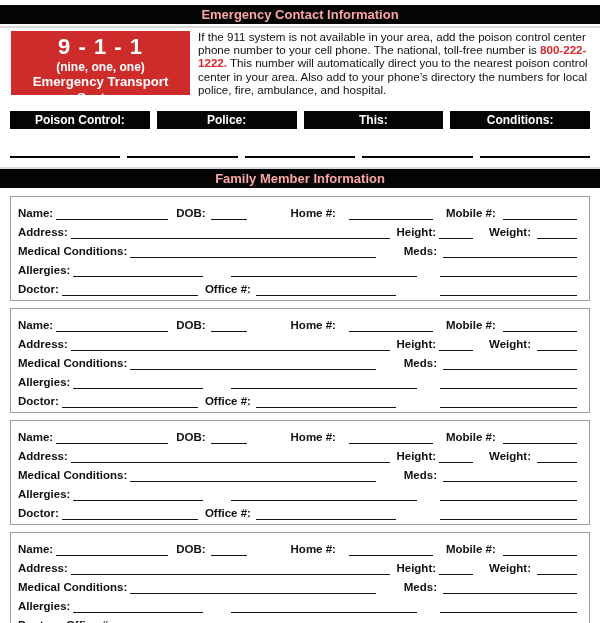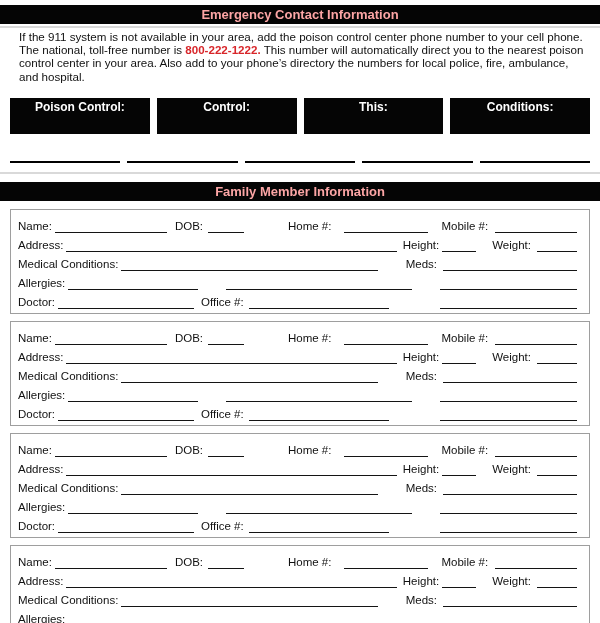--- a/index.html
+++ b/index.html
@@ -5,68 +5,73 @@
   * { margin:0; padding:0; box-sizing:border-box; }
   html,body { width:600px; height:623px; background:#fff; overflow:hidden;
     font-family:"Liberation Sans","DejaVu Sans",sans-serif; color:#111; }
 
   .bar { background:#050505; color:#fca5a5; font-weight:bold; font-size:13px;
     line-height:19px; height:19px; text-align:center; }
   .bar-top { margin-top:5px; }
   .divider { border:none; border-top:2px solid #d9d9d9; }
   .divider-1 { margin-top:2px; }
   .divider-2 { margin-top:9px; }
-  .bar-family { margin-top:8px; }
+  .bar-family { margin-top:0; }
 
   
   .intro { display:flex; margin:3px 10px 0 11px; }
   .red-box { width:179px; height:64px; background:#ce2b2b; color:#fff;
     text-align:center; flex:0 0 179px; padding-top:3px; }
   .red-box .big { font-size:22px; font-weight:bold; letter-spacing:1px; line-height:26px; }
   .red-box .phonetic { font-size:12px; font-weight:bold; line-height:14px; }
   .red-box .system { font-size:13.2px; font-weight:bold; line-height:16px; }
   .intro-text { margin-left:8px; font-size:11.6px; line-height:13.2px; margin-top:-1px; }
   .phone-red { font-weight:bold; }
 
   
   .contact-row { display:flex; gap:7px; padding:0 10px; margin-top:15px; }
   .contact-box { flex:1; background:#050505; color:#fff; font-weight:bold;
-    font-size:12px; height:36px; line-height:18px; text-align:center; }
+    font-size:12px; height:18px; line-height:18px; text-align:center; }
   .blank-row { display:flex; gap:7px; padding:0 10px; margin-top:27px; }
   .blank-row .blank { flex:1; height:2px; border-bottom:2px solid #000; }
 
   
   .members { margin-top:8px; }
-  .member { margin:0 10px 7px 10px; border:1px solid #9e9e9e; padding:4px 12px 4px 7px; }
+  .member { margin:0 10px 7px 10px; border:1px solid #9e9e9e; padding:4px 12px 4px 7px;font-weight:bold; }
   .mrow { display:flex; align-items:flex-end; height:19px; font-size:11.5px;
     line-height:14px; white-space:nowrap; }
   .lbl { flex:0 0 auto; }
   .line { border-bottom:1.4px solid #141414; height:3px; flex:0 0 auto; }
   .fill { flex:1 1 auto; min-width:10px; }
   .ml3{margin-left:3px}.ml5{margin-left:5px}.ml6{margin-left:6px}.ml7{margin-left:7px}
   .ml8{margin-left:8px}.ml10{margin-left:28px}.ml13{margin-left:13px}
   .ml16{margin-left:16px}.ml44{margin-left:44px}
   .mlauto{margin-left:auto}
   .w36{width:36px}.w34{width:34px}.w40{width:40px}.w84{width:84px}.w112{width:112px}
   .w130{width:130px}.w134{width:134px}.w136{width:136px}.w137{width:137px}
   .w140{width:140px}.w186{width:186px}
 </style>
 </head>
 <body>
 
 <div class="bar bar-top">Emergency Contact Information</div>
 <hr class="divider divider-1">
 
 <div class="intro">
+  <div class="red-box" style="background: rgb(206, 43, 43);">
+    <div class="big">9 - 1 - 1</div>
+    <div class="phonetic">(nine, one, one)</div>
+    <div class="system">Emergency Transport System</div>
+  </div>
   <p class="intro-text"><span>If the 911 system is not available in your area, add the poison control center phone number to your cell phone. The national, toll-free number is </span><span class="phone-red" style="color: rgb(216, 38, 42);">800-222-1222.</span><span> This number will automatically direct you to the nearest poison control center in your area. Also add to your phone’s directory the numbers for local police, fire, ambulance, and hospital.</span></p>
 </div>
 
 <div class="contact-row">
   <div class="contact-box">Poison Control:</div>
-  <div class="contact-box">Control:</div>
+  <div class="contact-box">Police:</div>
   <div class="contact-box">This:</div>
   <div class="contact-box">Conditions:</div>
 </div>
 
 <div class="blank-row">
   <div class="blank"></div>
   <div class="blank"></div>
   <div class="blank"></div>
   <div class="blank"></div>
   <div class="blank"></div>

